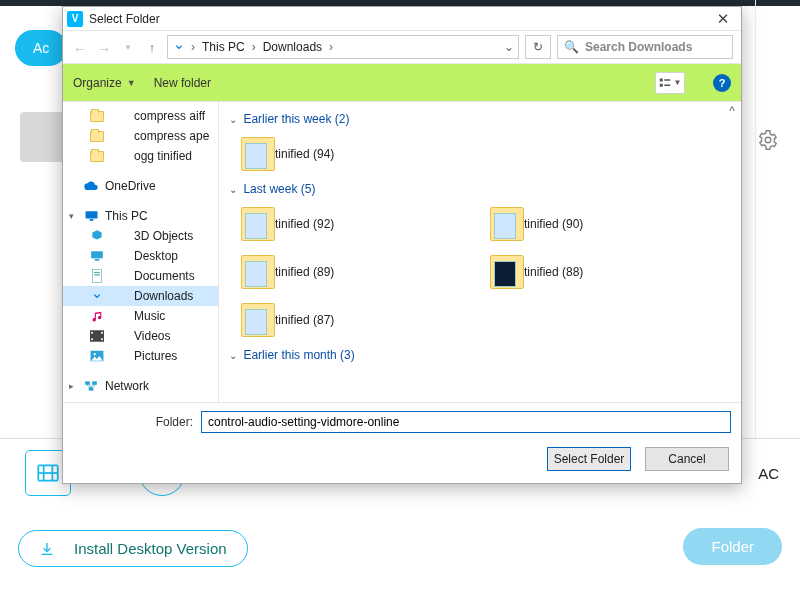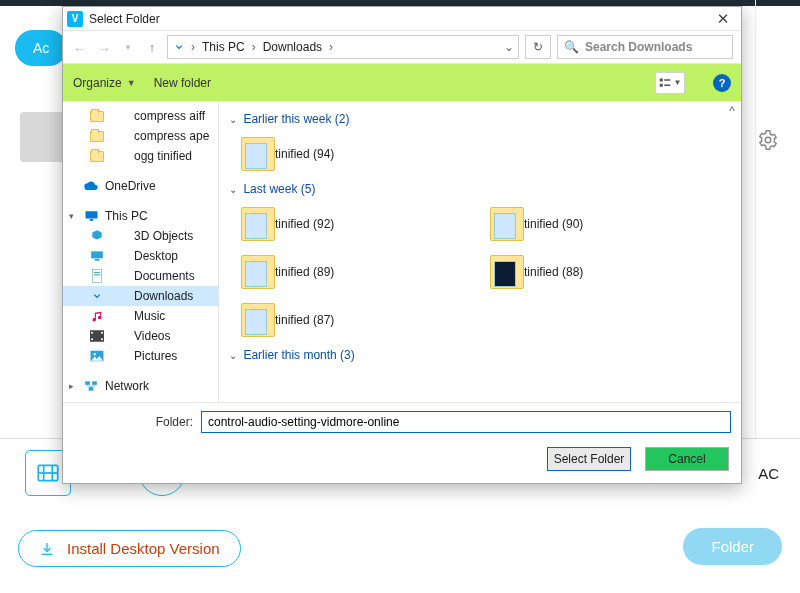--- a/index.html
+++ b/index.html
@@ -15,21 +15,21 @@
   .divider2 { position: absolute; top: 0; left: 755px; height: 438px; border-left: 1px solid #eee; }
 
   .format-row { position: absolute; top: 448px; left: 25px; right: 25px; height: 50px; display: flex; align-items: center; gap: 14px; }
   .icon-tile { width: 46px; height: 46px; border: 1.5px solid #18baf0; border-radius: 5px; display:flex; align-items:center; justify-content:center; color:#18baf0; }
   .icon-circle { width: 46px; height: 46px; border: 1.5px solid #18baf0; border-radius: 50%; display:flex; align-items:center; justify-content:center; color:#18baf0; }
   .radio-group { display: flex; gap: 28px; margin-left: 16px; }
   .radio-item { display: flex; align-items: center; gap: 8px; font-size: 15px; color:#333; }
   .radio-item .ring { width: 14px; height: 14px; border: 1.8px solid #666; border-radius: 50%; }
   .trailing-fmt { margin-left:auto; font-size:15px; color:#222; position:absolute; right:-4px; }
 
-  .install-btn { position: absolute; top: 530px; left: 18px; padding: 9px 20px; border: 1.5px solid #18baf0; border-radius: 22px; display: flex; align-items: center; gap: 12px; color: #c2410c; font-size: 15px; }
+  .install-btn { position: absolute; top: 530px; left: 18px; padding: 9px 20px; border: 1.5px solid #18baf0; border-radius: 22px; display: flex; align-items: center; gap: 19px; color: #0f766e; font-size: 15px; }
   .convert-btn { position: absolute; top: 528px; right: 18px; padding: 10px 28px; background: #91d8f3; color: #fff; border-radius: 20px; font-size: 15px; }
 
   
   .dialog { position: absolute; top: 6px; left: 62px; width: 680px; border: 1px solid #a7a7a7; background: #fff; box-shadow: 0 4px 18px rgba(0,0,0,0.3); }
   .dlg-title { height: 24px; display: flex; align-items: center; padding-left: 4px; border-bottom: 1px solid #e5e5e5; }
   .dlg-title .logo { width: 16px; height: 16px; background:#00b7ff; border-radius:2px; color:#fff; font-size:10px; display:flex; align-items:center; justify-content:center; font-weight:bold; margin-right:6px; }
   .dlg-title .ttl { font-size: 12px; color:#222; flex:1; }
   .dlg-title .close { width: 36px; text-align: center; color:#444; font-size:15px; }
 
   .nav-row { height: 32px; display: flex; align-items: center; padding: 0 8px; gap: 6px; }
@@ -76,21 +76,21 @@
   .folder-back { position:absolute; inset:0; background:#ffe69a; border:1px solid #e4c04a; border-radius:2px;}
   .folder-front { position:absolute; left:4px; top:6px; width:22px; height:26px; background:#cfe6ff; border:1px solid #9cc; }
   .folder-front.dark{ background:#0b1d33;}
   .fp-scroll { position:absolute; right:2px; top:2px; width:14px; text-align:center; color:#666;}
 
   .folder-foot { border-top:1px solid #e5e5e5;}
   .folder-input-row { display:flex; align-items:center; padding: 8px 10px; gap:8px;}
   .folder-input-row label { font-size:12px; color:#333; width:120px; text-align:right;}
   .folder-input-row input { flex:1; height:22px; border:1px solid #0067c0; padding:0 6px; font-size:12px; outline:none;}
   .btn-row { display:flex; justify-content:flex-end; gap:14px; padding: 6px 12px 12px; }
-  .win-btn { min-width:84px; height:24px; border:1px solid #adadad; background:#22c55e; display:flex; align-items:center; justify-content:center; font-size:12px; }
+  .win-btn { min-width:84px; height:24px; border:1px solid #adadad; background:#e5e5e5; display:flex; align-items:center; justify-content:center; font-size:12px; }
   .win-btn.primary { border:1.5px solid #0067c0; background:#e9e9e9;}
 </style>
 </head>
 <body>
 
 <div class="app-top"></div>
 <div class="add-btn">Ac</div>
 <div class="thumb-placeholder"></div>
 <div class="divider2"></div>
 <div class="gear-btn">

